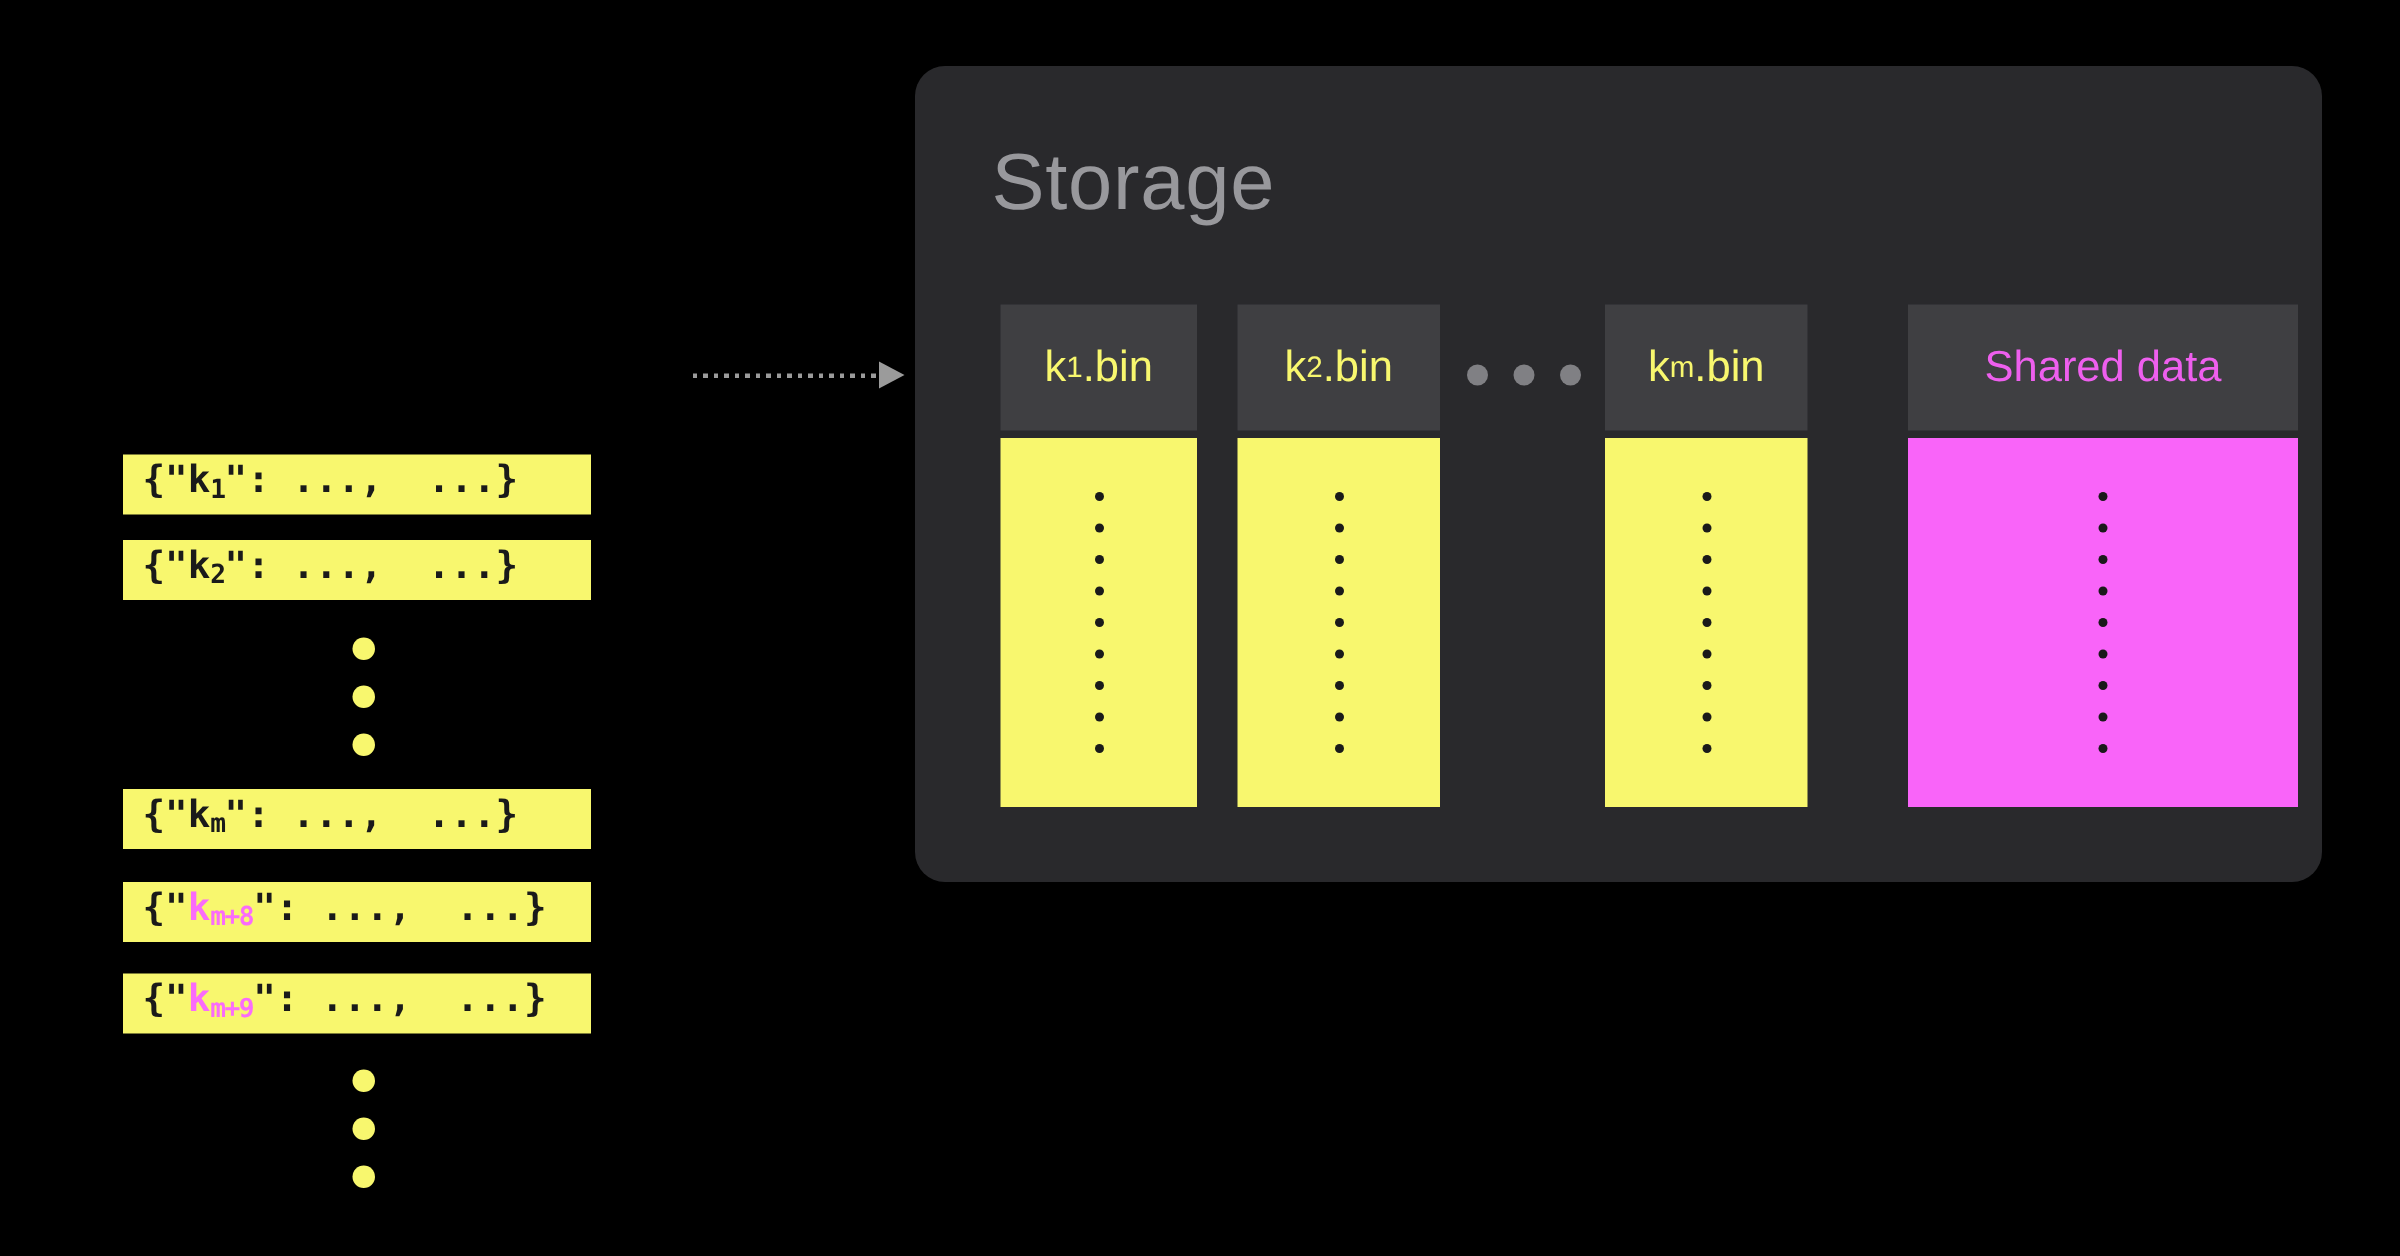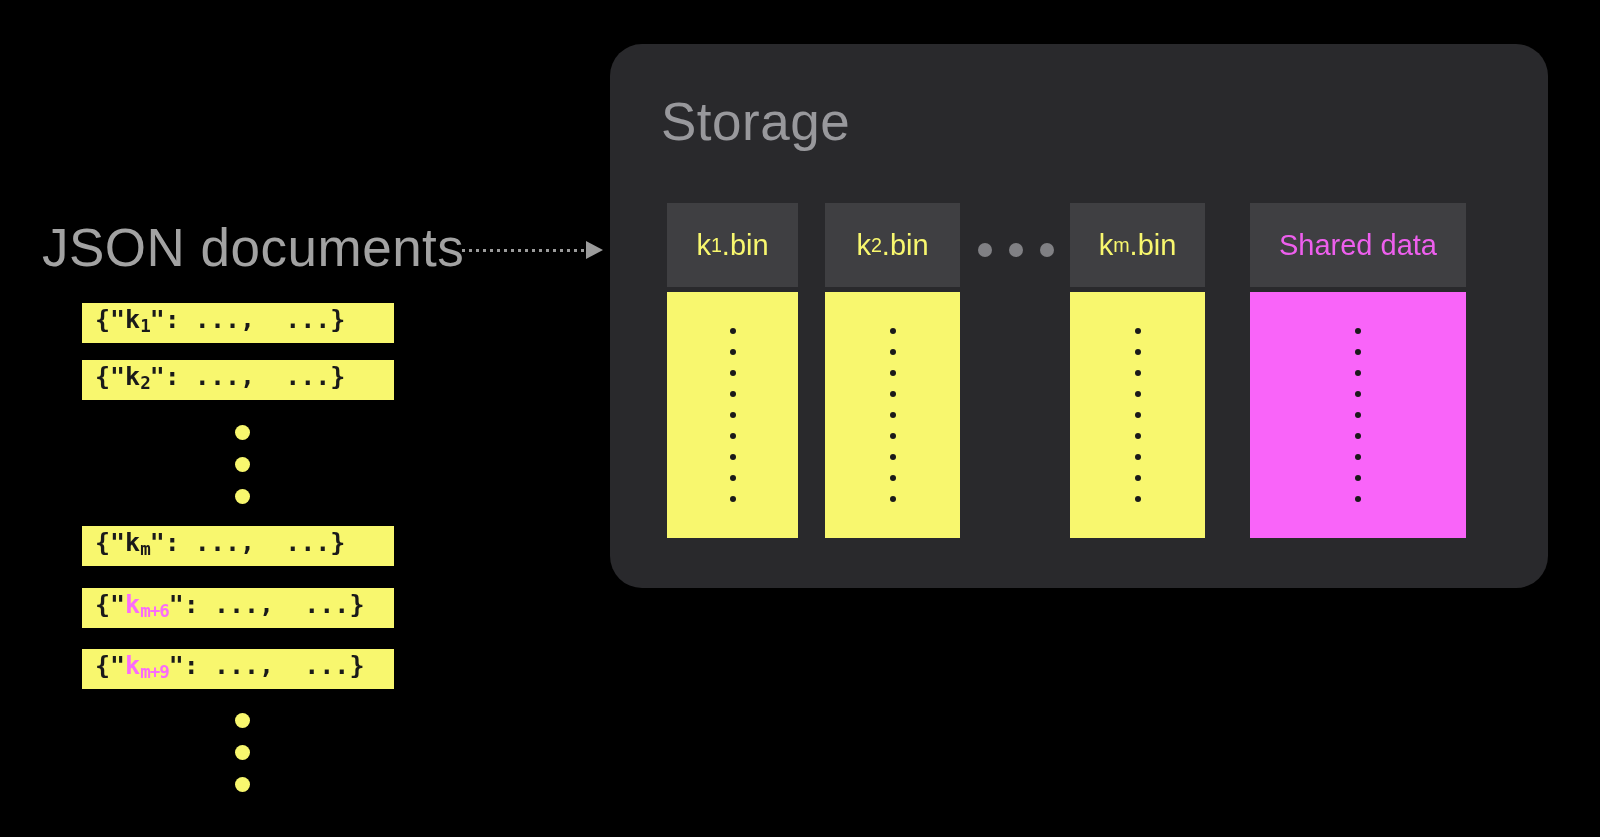--- a/index.html
+++ b/index.html
@@ -35,32 +35,32 @@
     padding-left:13px;white-space:pre;line-height:40px;
   }
   .doc-text sub{font-size:0.70em;vertical-align:-0.22em;letter-spacing:-1px;}
   .doc-text .accent{color:var(--magenta_key,#fa6cfa);}
   .ydots{position:absolute;left:235px;display:flex;flex-direction:column;gap:17px;}
   .ydots.mid{top:425px}.ydots.tail{top:713px}
   .ydots i{width:15px;height:15px;border-radius:50%;background:var(--yellow,#f8f76e);}
   
   .storage-panel{
     position:absolute;left:610px;top:44px;width:938px;height:544px;
-    background:var(--panel_bg,#29292c);border-radius:32px;
+    background:var(--panel_bg,#29292c);border-radius:20px;
   }
   .storage-title{
     position:absolute;left:51px;top:50px;
     font-size:53px;line-height:56px;color:var(--storage_gray,#98989c);
     letter-spacing:0.5px;white-space:nowrap;
   }
   .bin-col{position:absolute;top:159px;}
   .col-1{left:57px;width:131px}
   .col-2{left:215px;width:135px}
   .col-3{left:460px;width:135px}
-  .col-shared{left:640px;width:216px}
+  .col-shared{left:662px;width:260px}
   .col-header{
     height:84px;background:var(--header_bg,#3f3f42);
     display:flex;align-items:center;justify-content:center;
     font-size:29px;color:var(--yellow,#f8f76e);white-space:nowrap;
   }
   .col-header sub{font-size:0.68em;vertical-align:-0.18em;}
   .col-shared .col-header{color:var(--magenta_text,#ee5fee);}
   .col-body{
     margin-top:5px;height:246px;background:var(--yellow,#f8f76e);
     display:flex;justify-content:center;
@@ -69,21 +69,20 @@
   .kdots{display:flex;flex-direction:column;gap:15px;padding-top:36px;}
   .kdots i{width:6px;height:6px;border-radius:50%;background:var(--ink,#1c1c1c);}
   .ellipsis{position:absolute;left:368px;top:199px;display:flex;gap:17px;}
   .ellipsis i{width:14px;height:14px;border-radius:50%;background:var(--ellipsis_gray,#808084);}
 </style>
 </head>
 <body>
 
 <div class="canvas">
 
-  <div class="json-title">JSON documents</div>
 
   <div class="flow-arrow">
     <div class="arrow-line"></div>
     <div class="arrow-head"></div>
   </div>
 
   <div class="doc-bar bar1">
     <div class="doc-text"><span>{"</span><span>k</span><sub>1</sub><span>": ...,  ...}</span></div>
   </div>
   <div class="doc-bar bar2">
@@ -93,21 +92,21 @@
   <div class="ydots mid">
       <i></i>
       <i></i>
       <i></i>
     </div>
 
   <div class="doc-bar bar3">
     <div class="doc-text"><span>{"</span><span>k</span><sub>m</sub><span>": ...,  ...}</span></div>
   </div>
   <div class="doc-bar bar4">
-    <div class="doc-text"><span>{"</span><span class="accent">k</span><sub class="accent">m+6</sub><span>": ...,  ...}</span></div>
+    <div class="doc-text"><span>{"</span><span class="accent">k</span><sub class="accent">m+8</sub><span>": ...,  ...}</span></div>
   </div>
   <div class="doc-bar bar5">
     <div class="doc-text"><span>{"</span><span class="accent">k</span><sub class="accent">m+9</sub><span>": ...,  ...}</span></div>
   </div>
 
   <div class="ydots tail">
       <i></i>
       <i></i>
       <i></i>
     </div>

